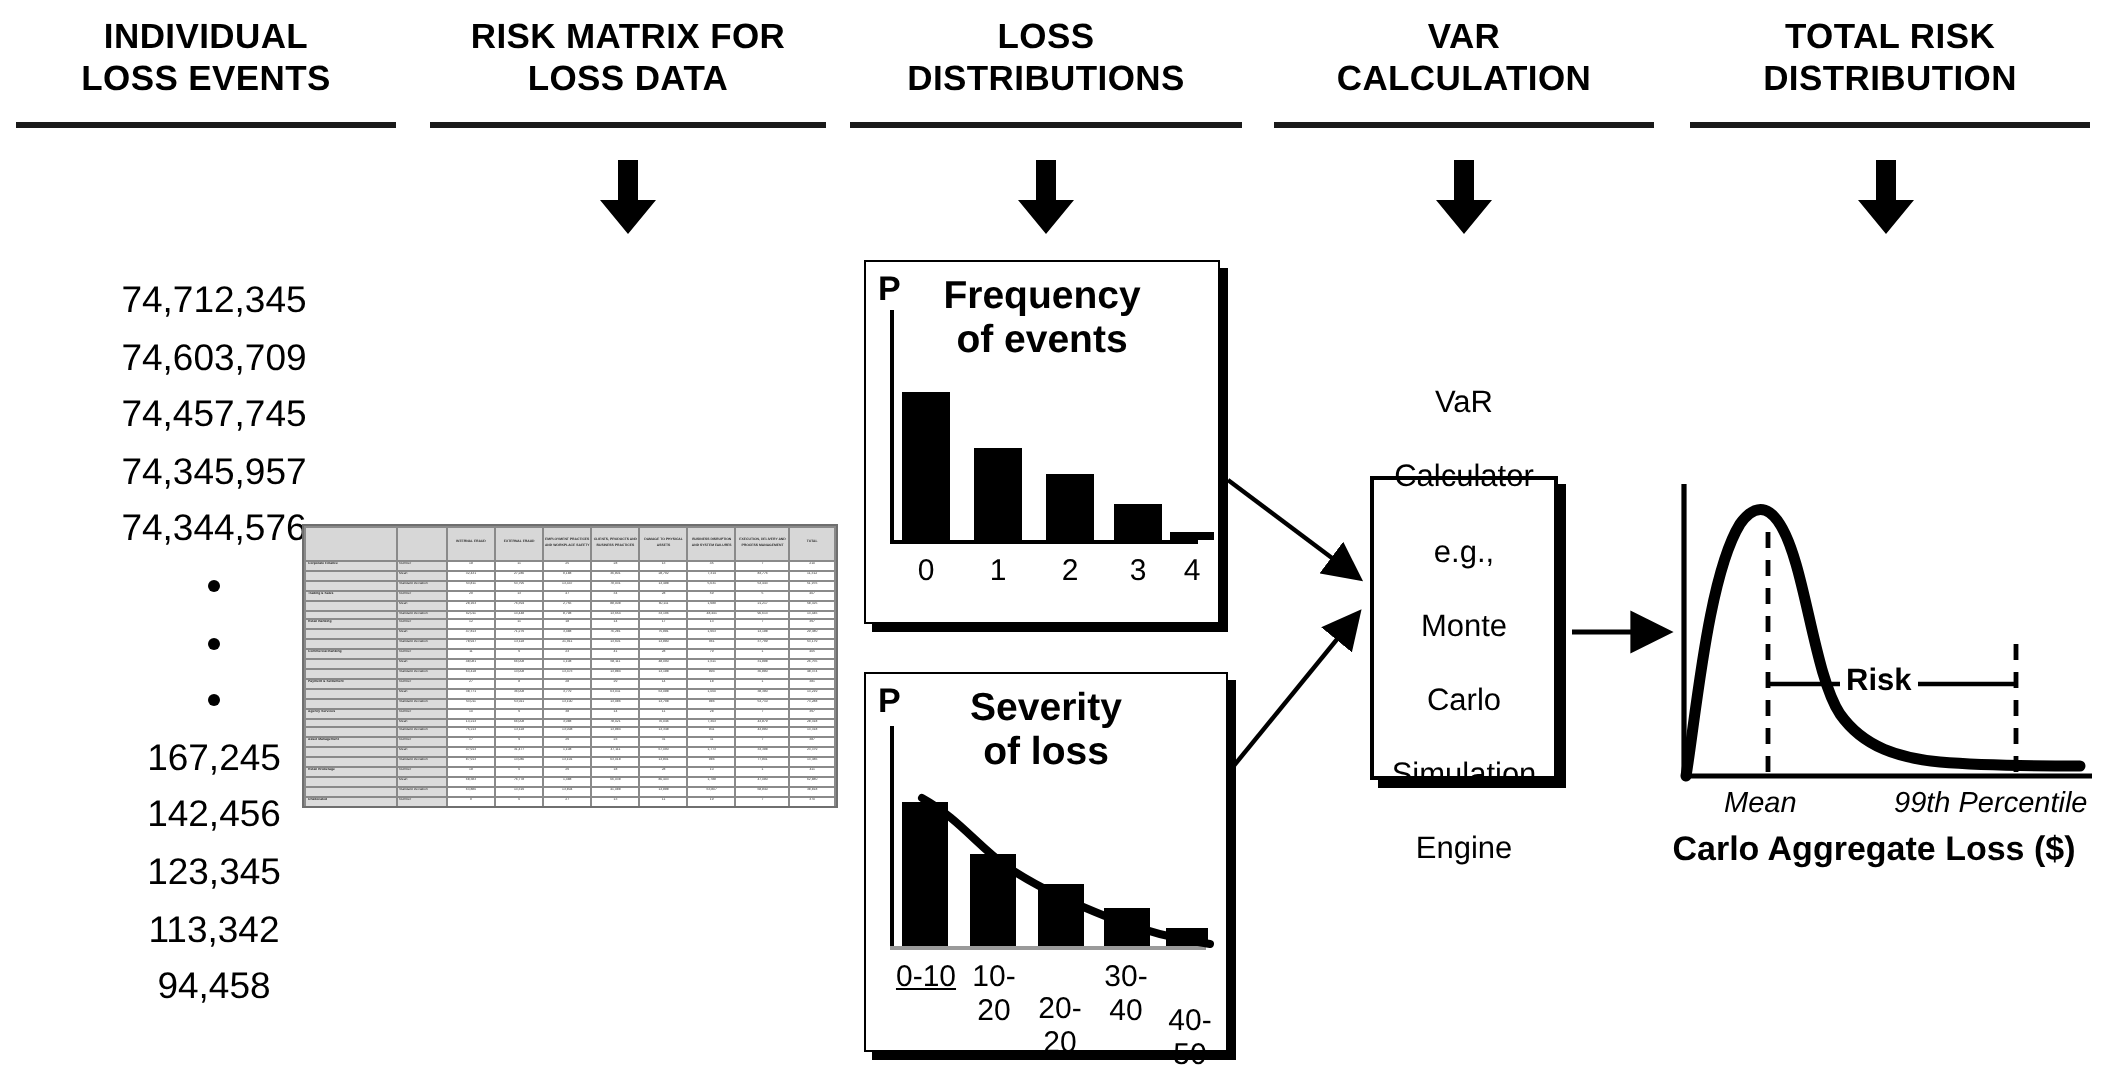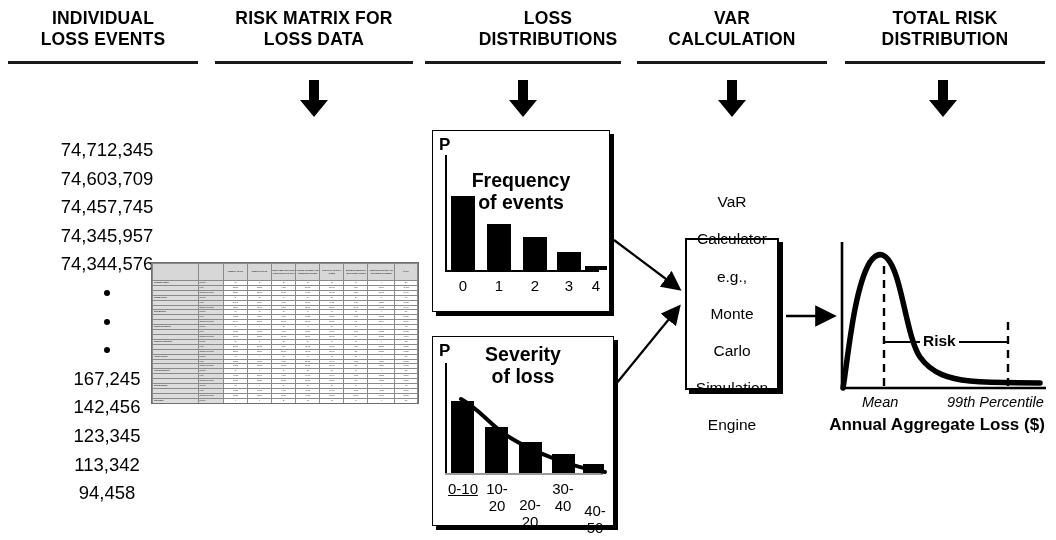--- a/index.html
+++ b/index.html
@@ -77,21 +77,21 @@
     <div>LOSS EVENTS</div>
   </div>
   <div class="hr-rule" style="left:8px;top:61px;width:190px;"></div>
 
   <div class="col-head" style="left:215px;top:8px;width:198px;">
     <div>RISK MATRIX FOR</div>
     <div>LOSS DATA</div>
   </div>
   <div class="hr-rule" style="left:215px;top:61px;width:198px;"></div>
 
-  <div class="col-head" style="left:450px;top:8px;width:196px;text-align:center;">
+  <div class="col-head" style="left:425px;top:8px;width:196px;text-align:center;">
     <div>LOSS</div>
     <div>DISTRIBUTIONS</div>
   </div>
   <div class="hr-rule" style="left:425px;top:61px;width:196px;"></div>
 
   <div class="col-head" style="left:637px;top:8px;width:190px;">
     <div>VAR</div>
     <div>CALCULATION</div>
   </div>
   <div class="hr-rule" style="left:637px;top:61px;width:190px;"></div>
@@ -469,21 +469,21 @@
             <td class="val">1,308</td>
             <td class="val">11,188</td>
             <td class="val">28,308</td>
           </tr>
         </tbody>
     </table>
   </div>
 
   <div class="chartbox" style="left:432px;top:130px;width:178px;height:182px;">
     <span class="axis-p" style="left:6px;top:4px;">P</span>
-    <div class="chart-title" style="top:6px;margin-top:32px;">
+    <div class="chart-title" style="top:6px;">
       <div>Frequency</div>
       <div>of events</div>
     </div>
 
     <div class="axline" style="left:12px;top:24px;width:2px;height:117px;"></div>
     <div class="axline" style="left:12px;top:139px;width:154px;height:2px;"></div>
 
     <div class="bar" style="left:18px;width:24px;top:65px;height:74px;"></div>
     <div class="bar" style="left:54px;width:24px;top:93px;height:46px;"></div>
     <div class="bar" style="left:90px;width:24px;top:106px;height:33px;"></div>
@@ -586,15 +586,15 @@
 
     <line x1="56" y1="28" x2="56" y2="150" stroke="#000" stroke-width="2.4" stroke-dasharray="8,6"></line>
 
     <line x1="180" y1="84" x2="180" y2="150" stroke="#000" stroke-width="2.4" stroke-dasharray="8,6"></line>
 
     <line x1="56" y1="104" x2="180" y2="104" stroke="#000" stroke-width="2.2"></line>
   </svg>
   <span class="risk-lab" style="left:920px;top:332px;">Risk</span>
   <span class="dist-mean" style="left:862px;top:394px;">Mean</span>
   <span class="dist-pct" style="left:947px;top:394px;">99th Percentile</span>
-  <div class="dist-xlabel">Annual Aggregate Loss ($)</div>
+  <div class="dist-xlabel">Carlo Aggregate Loss ($)</div>
 
 </div>
 
 </body></html>

